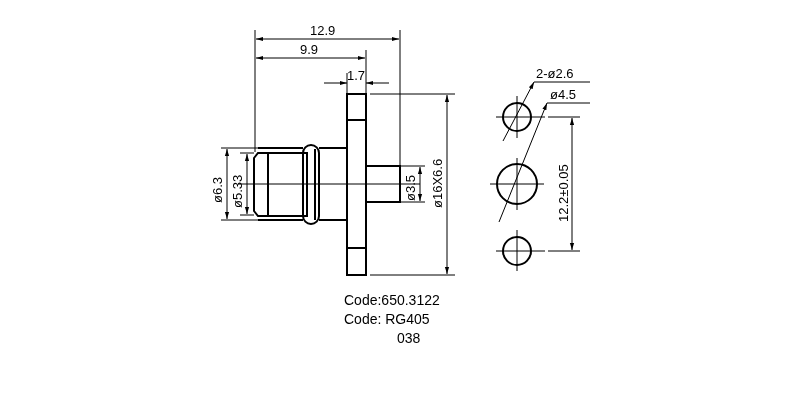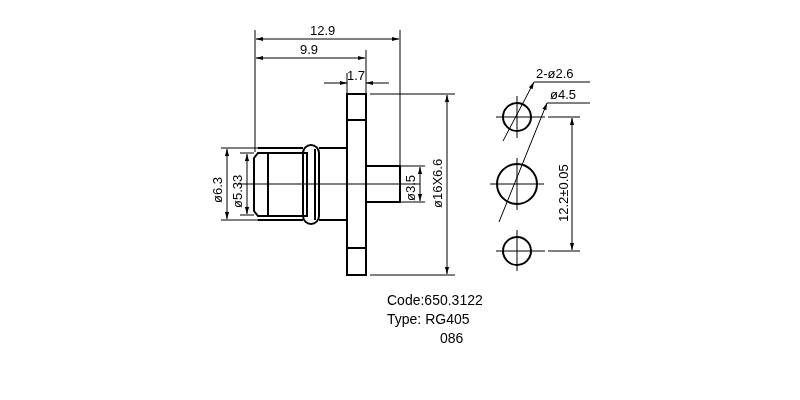--- a/index.html
+++ b/index.html
@@ -2,21 +2,21 @@
 <html><head>
 <meta charset="utf-8">
 <style>
   html, body { margin: 0; padding: 0; background: #ffffff; }
   body { width: 800px; height: 400px; position: relative; overflow: hidden; font-family: "Liberation Sans", sans-serif; }
   #drawing { position: absolute; left: 0; top: 0; width: 800px; height: 400px; }
   .thick { stroke: #000; stroke-width: 2; fill: none; }
   .dim { stroke: #000; stroke-width: 1; fill: none; }
   .txt { font-family: "Liberation Sans", sans-serif; font-size: 13px; fill: #000; }
   .info { position: absolute; left: 344px; top: 291px; font-family: "Liberation Sans", sans-serif; font-size: 14px; color: #000; line-height: 19px; }
-  .info div { white-space: nowrap; margin-left: 43px; }
+  .info div { white-space: nowrap; }
   .info .ref { padding-left: 53px; }
 </style>
 </head>
 <body>
 
 <svg id="drawing" viewBox="0 0 800 400" xmlns="http://www.w3.org/2000/svg">
   <defs>
     <marker id="arr" viewBox="0 0 10 10" refX="10" refY="5" markerWidth="7" markerHeight="7" orient="auto-start-reverse">
       <path d="M0,2 L10,5 L0,8 z" fill="#000"></path>
     </marker>
@@ -116,15 +116,15 @@
 
     <line class="dim" x1="548" y1="117" x2="580" y2="117"></line>
     <line class="dim" x1="548" y1="251" x2="580" y2="251"></line>
     <line class="dim" x1="572" y1="118" x2="572" y2="250" marker-start="url(#arr)" marker-end="url(#arr)"></line>
     <text class="txt" transform="translate(568,222) rotate(-90)">12.2±0.05</text>
   </g>
 </svg>
 
 <div class="info">
   <div>Code:650.3122</div>
-  <div>Type: RG405</div>
-  <div class="ref">086</div>
+  <div>Code: RG405</div>
+  <div class="ref">038</div>
 </div>
 
 </body></html>

